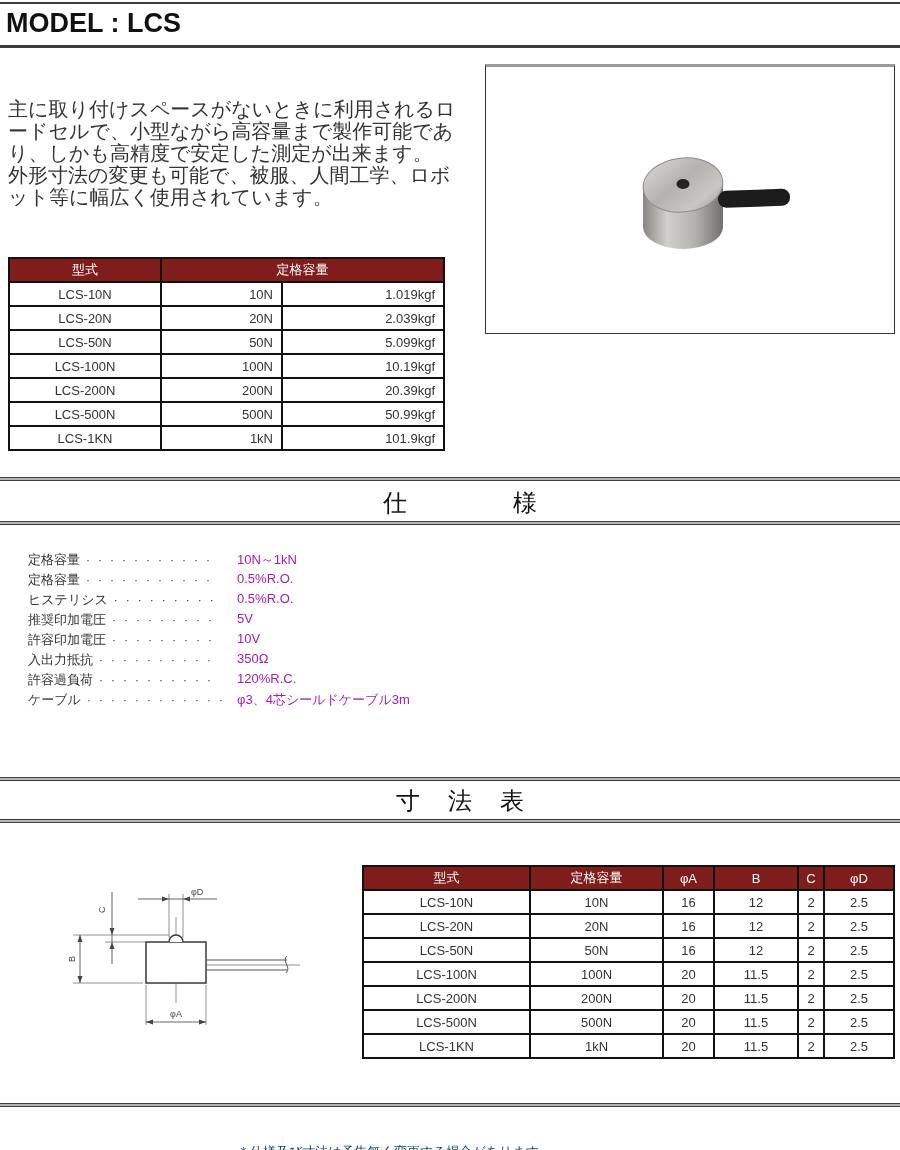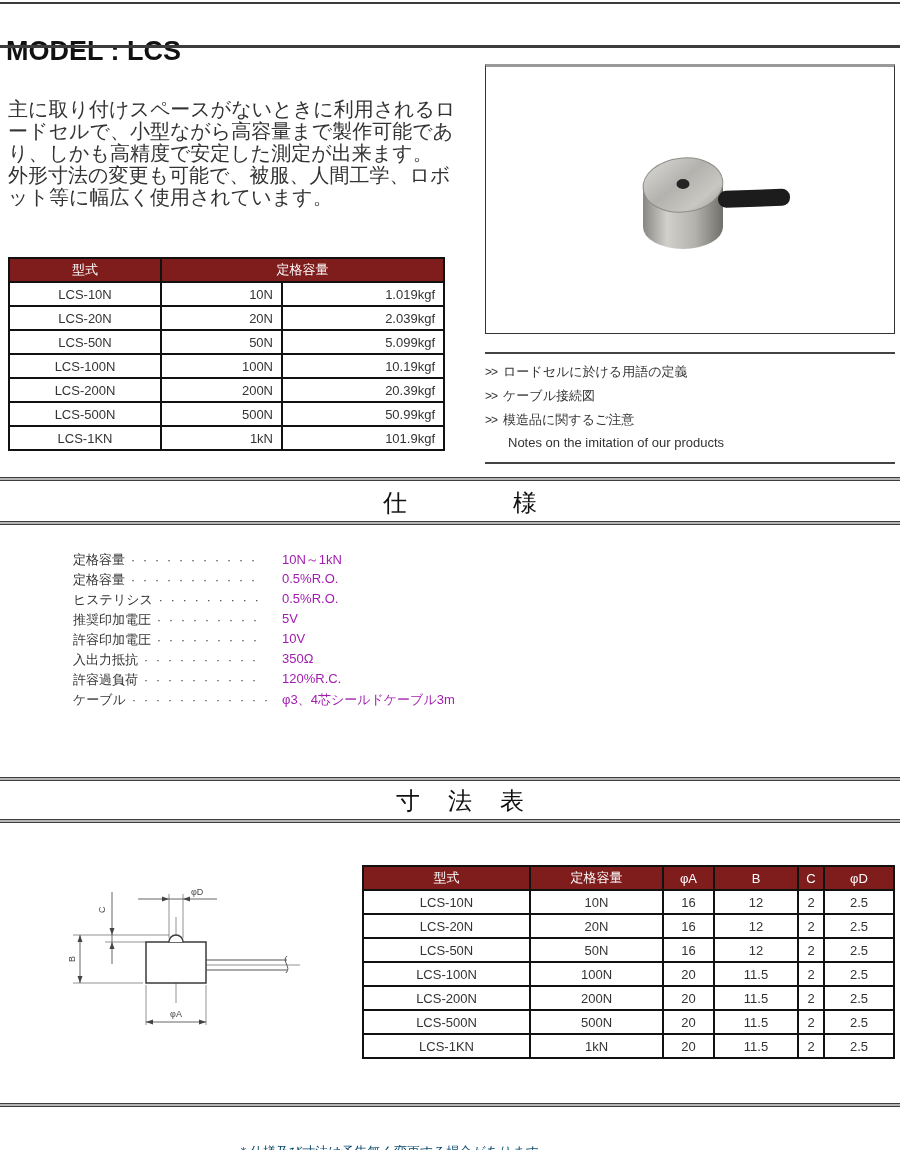--- a/index.html
+++ b/index.html
@@ -5,21 +5,21 @@
   html,body{margin:0;padding:0;background:#fff;}
   .page{position:relative;width:900px;height:1150px;background:#fff;overflow:hidden;
         font-family:"Liberation Sans","DejaVu Sans",sans-serif;color:#333;}
 
   .hr-thin{position:absolute;left:0;width:900px;height:2px;background:#3c3c3c;}
   .hr-title{position:absolute;left:0;width:900px;height:3px;background:#3c3c3c;}
   .hr-sec{position:absolute;left:0;width:900px;height:2px;background:#b5b5b5;
           border-top:1px solid #3e3e3e;border-bottom:1px solid #3e3e3e;}
 
   .title{position:absolute;left:6px;top:8px;font-size:27px;font-weight:bold;color:#111;
-         letter-spacing:0px;margin-top:28px;}
+         letter-spacing:0px;}
 
   .desc{position:absolute;left:8px;top:78px;width:452px;font-size:20px;line-height:22px;color:#333;}
 
   
   table{border-collapse:collapse;table-layout:fixed;}
   .cap-table{position:absolute;left:8px;top:257px;width:435px;}
   .cap-table th,.cap-table td,
   .dim-table th,.dim-table td{border:2px solid #111;font-size:13px;height:20px;padding:1px 6px;overflow:hidden;}
   .cap-table th,.dim-table th{background:#7f1d1d;color:#fff;font-weight:normal;text-align:center;}
   .cap-table td.c-model{text-align:center;}
@@ -34,21 +34,21 @@
          border-bottom:2px solid #444;padding:6px 0 8px 0;}
   .link-row{font-size:13px;line-height:24px;color:#333;cursor:pointer;}
   .link-prefix{font-size:12px;letter-spacing:-1px;margin-right:6px;color:#333;}
   .link-sub{font-size:13px;line-height:22px;color:#333;padding-left:23px;}
 
   .sec-title{position:absolute;left:0;width:900px;text-align:center;font-size:24px;color:#111;
              letter-spacing:2px;padding-left:11px;}
 
   
   .specs{position:absolute;left:28px;top:551px;width:640px;}
-  .spec-row{position:relative;height:20px;font-size:13px;white-space:nowrap;margin-left:45px;}
+  .spec-row{position:relative;height:20px;font-size:13px;white-space:nowrap;}
   .spec-label{color:#333;margin-right:6px;}
   .spec-dots{color:#333;letter-spacing:8px;font-size:12px;}
   .spec-value{position:absolute;left:209px;top:0;color:#a21caf;}
 
   
   .diagram{position:absolute;left:50px;top:868px;}
   .dim-table{position:absolute;left:362px;top:865px;width:531px;}
   .dim-table td{text-align:center;}
 
   .footer-note{position:absolute;left:0;top:1119px;width:789px;text-align:center;
@@ -130,32 +130,20 @@
           <stop offset="1" stop-color="#716f6b"></stop>
         </linearGradient>
       </defs>
       <path d="M157,118 L157,160 A40,22 0 0 0 237,160 L237,118 Z" fill="url(#bodySide)"></path>
       <rect x="232" y="124" width="72" height="17" rx="8" fill="#1c1c1c" transform="rotate(-2 232 132)"></rect>
       <ellipse cx="197" cy="118" rx="40" ry="27" fill="url(#topFace)" stroke="#8e8c88" stroke-width="1" transform="rotate(-6 197 118)"></ellipse>
       <ellipse cx="197" cy="117" rx="6.5" ry="5" fill="#242424"></ellipse>
     </svg>
   </div>
 
-  <div class="links">
-    <div class="link-row">
-      <span class="link-prefix">&gt;&gt;</span><span>ロードセルに於ける用語の定義</span>
-    </div>
-    <div class="link-row">
-      <span class="link-prefix">&gt;&gt;</span><span>ケーブル接続図</span>
-    </div>
-    <div class="link-row">
-      <span class="link-prefix">&gt;&gt;</span><span>模造品に関するご注意</span>
-      <div class="link-sub">Notes on the imitation of our products</div>
-    </div>
-  </div>
 
   <div class="hr-sec" style="top:477px"></div>
   <div class="sec-title" style="top:487px">仕　　　　様</div>
   <div class="hr-sec" style="top:521px"></div>
 
   <div class="specs">
     <div class="spec-row">
       <span class="spec-label">定格容量</span><span class="spec-dots">···········</span><span class="spec-value">10N～1kN</span>
     </div>
     <div class="spec-row">

